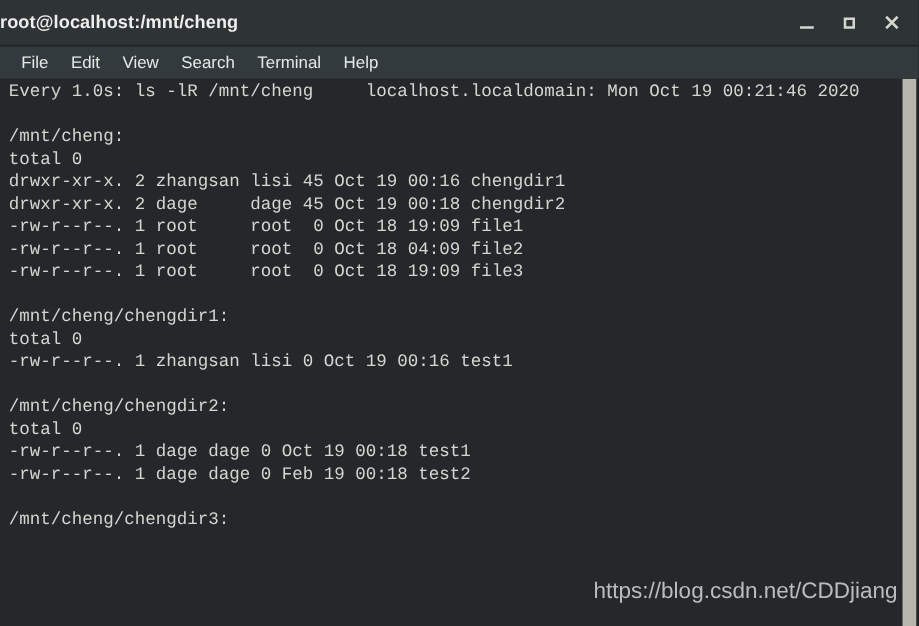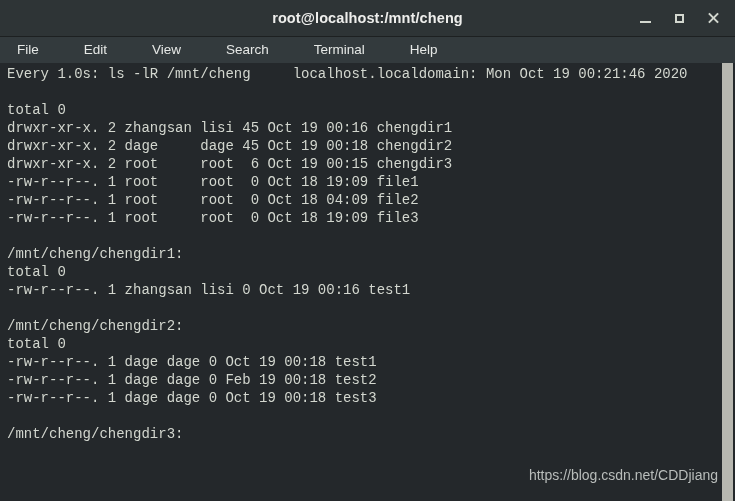--- a/index.html
+++ b/index.html
@@ -26,21 +26,20 @@
 
   
   #titlebar {
     position: relative;
     height: 36px;
     flex: 0 0 36px;
     background: #2e3436;
     border-bottom: 1px solid #1d2021;
     display: flex;
     align-items: center;
-    justify-content: center;
   }
   #title-text {
     font-family: "Liberation Sans", sans-serif;
     font-size: 14.5px;
     font-weight: bold;
     color: #eeeeec;
     letter-spacing: 0.1px;
     white-space: nowrap;
   }
   #window-controls {
@@ -92,21 +91,20 @@
 
   
   #menubar {
     height: 26px;
     flex: 0 0 26px;
     background: #333a3d;
     display: flex;
     align-items: center;
     padding-left: 8px;
     box-sizing: border-box;
-    gap: 27px;
   }
   .menu-item {
     font-family: "Liberation Sans", sans-serif;
     font-size: 13.5px;
     color: #e6e8e6;
     padding: 2px 9px;
     white-space: nowrap;
     line-height: 1;
   }
 
@@ -154,21 +152,21 @@
     height: 100%;
     background: #b7b7b0;
   }
 
   
   #watermark {
     position: absolute;
     right: 17px;
     bottom: 18px;
     font-family: "Liberation Sans", sans-serif;
-    font-size: 14px;
+    font-size: 18px;
     color: #b9bdbb;
     white-space: nowrap;
     pointer-events: none;
   }
 </style>
 </head>
 <body>
 
 <div id="window">
 
@@ -193,37 +191,36 @@
     <div class="menu-item">View</div>
     <div class="menu-item">Search</div>
     <div class="menu-item">Terminal</div>
     <div class="menu-item">Help</div>
   </div>
 
   <div id="terminal-area">
     <div id="terminal-screen">
         <div class="term-line">Every 1.0s: ls -lR /mnt/cheng     localhost.localdomain: Mon Oct 19 00:21:46 2020</div>
         <div class="term-line">&nbsp;</div>
+        <div class="term-line">/mnt/cheng:</div>
         <div class="term-line">total 0</div>
         <div class="term-line">drwxr-xr-x. 2 zhangsan lisi 45 Oct 19 00:16 chengdir1</div>
         <div class="term-line">drwxr-xr-x. 2 dage     dage 45 Oct 19 00:18 chengdir2</div>
-        <div class="term-line">drwxr-xr-x. 2 root     root  6 Oct 19 00:15 chengdir3</div>
         <div class="term-line">-rw-r--r--. 1 root     root  0 Oct 18 19:09 file1</div>
         <div class="term-line">-rw-r--r--. 1 root     root  0 Oct 18 04:09 file2</div>
         <div class="term-line">-rw-r--r--. 1 root     root  0 Oct 18 19:09 file3</div>
         <div class="term-line">&nbsp;</div>
         <div class="term-line">/mnt/cheng/chengdir1:</div>
         <div class="term-line">total 0</div>
         <div class="term-line">-rw-r--r--. 1 zhangsan lisi 0 Oct 19 00:16 test1</div>
         <div class="term-line">&nbsp;</div>
         <div class="term-line">/mnt/cheng/chengdir2:</div>
         <div class="term-line">total 0</div>
         <div class="term-line">-rw-r--r--. 1 dage dage 0 Oct 19 00:18 test1</div>
         <div class="term-line">-rw-r--r--. 1 dage dage 0 Feb 19 00:18 test2</div>
-        <div class="term-line">-rw-r--r--. 1 dage dage 0 Oct 19 00:18 test3</div>
         <div class="term-line">&nbsp;</div>
         <div class="term-line">/mnt/cheng/chengdir3:</div>
       </div>
 
     <div id="scrollbar-track">
       <div id="scrollbar-thumb"></div>
     </div>
 
     <div id="watermark">https://blog.csdn.net/CDDjiang</div>
   </div>

